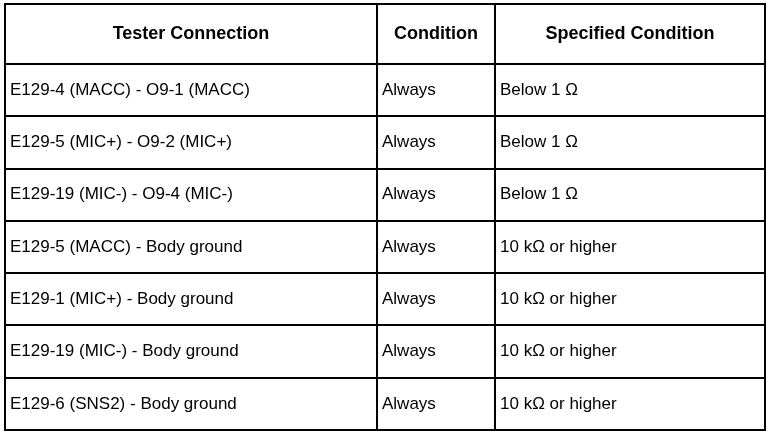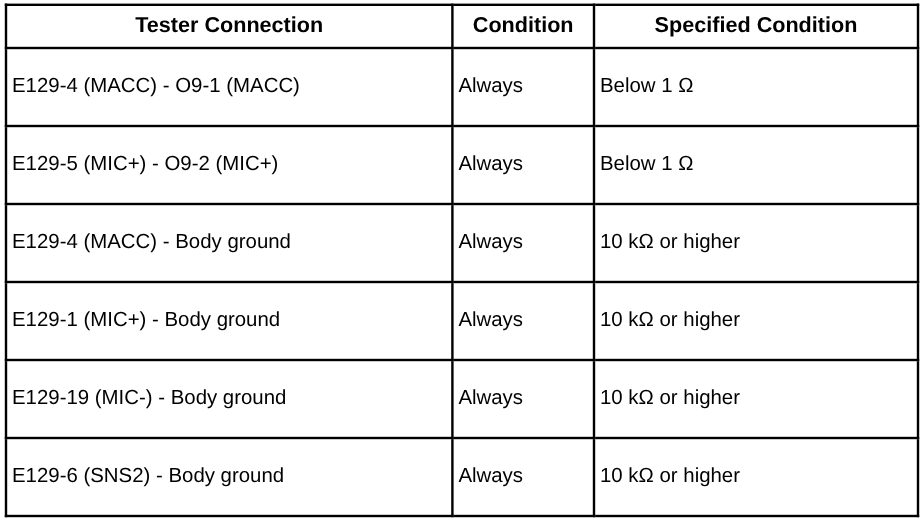--- a/index.html
+++ b/index.html
@@ -24,21 +24,21 @@
     border-collapse: collapse;
     width: 760px;
     height: 428px;
     table-layout: fixed;
     background: #ffffff;
   }
   table.spec-table th,
   table.spec-table td {
     border: 2px solid #000000;
     vertical-align: middle;
-    padding: 0 4px;
+    padding: 12px 4px;
     font-size: 17px;
     line-height: 1.1;
     white-space: nowrap;
   }
   table.spec-table thead th {
     font-weight: bold;
     font-size: 18px;
     height: 34px;
   }
   table.spec-table tbody td {
@@ -71,21 +71,26 @@
         <td>E129-4 (MACC) - O9-1 (MACC)</td>
         <td>Always</td>
         <td>Below 1 Ω</td>
       </tr>
       <tr>
         <td>E129-5 (MIC+) - O9-2 (MIC+)</td>
         <td>Always</td>
         <td>Below 1 Ω</td>
       </tr>
       <tr>
-        <td>E129-4 (MACC) - Body ground</td>
+        <td>E129-19 (MIC-) - O9-4 (MIC-)</td>
+        <td>Always</td>
+        <td>Below 1 Ω</td>
+      </tr>
+      <tr>
+        <td>E129-5 (MACC) - Body ground</td>
         <td>Always</td>
         <td>10 kΩ or higher</td>
       </tr>
       <tr>
         <td>E129-1 (MIC+) - Body ground</td>
         <td>Always</td>
         <td>10 kΩ or higher</td>
       </tr>
       <tr>
         <td>E129-19 (MIC-) - Body ground</td>

